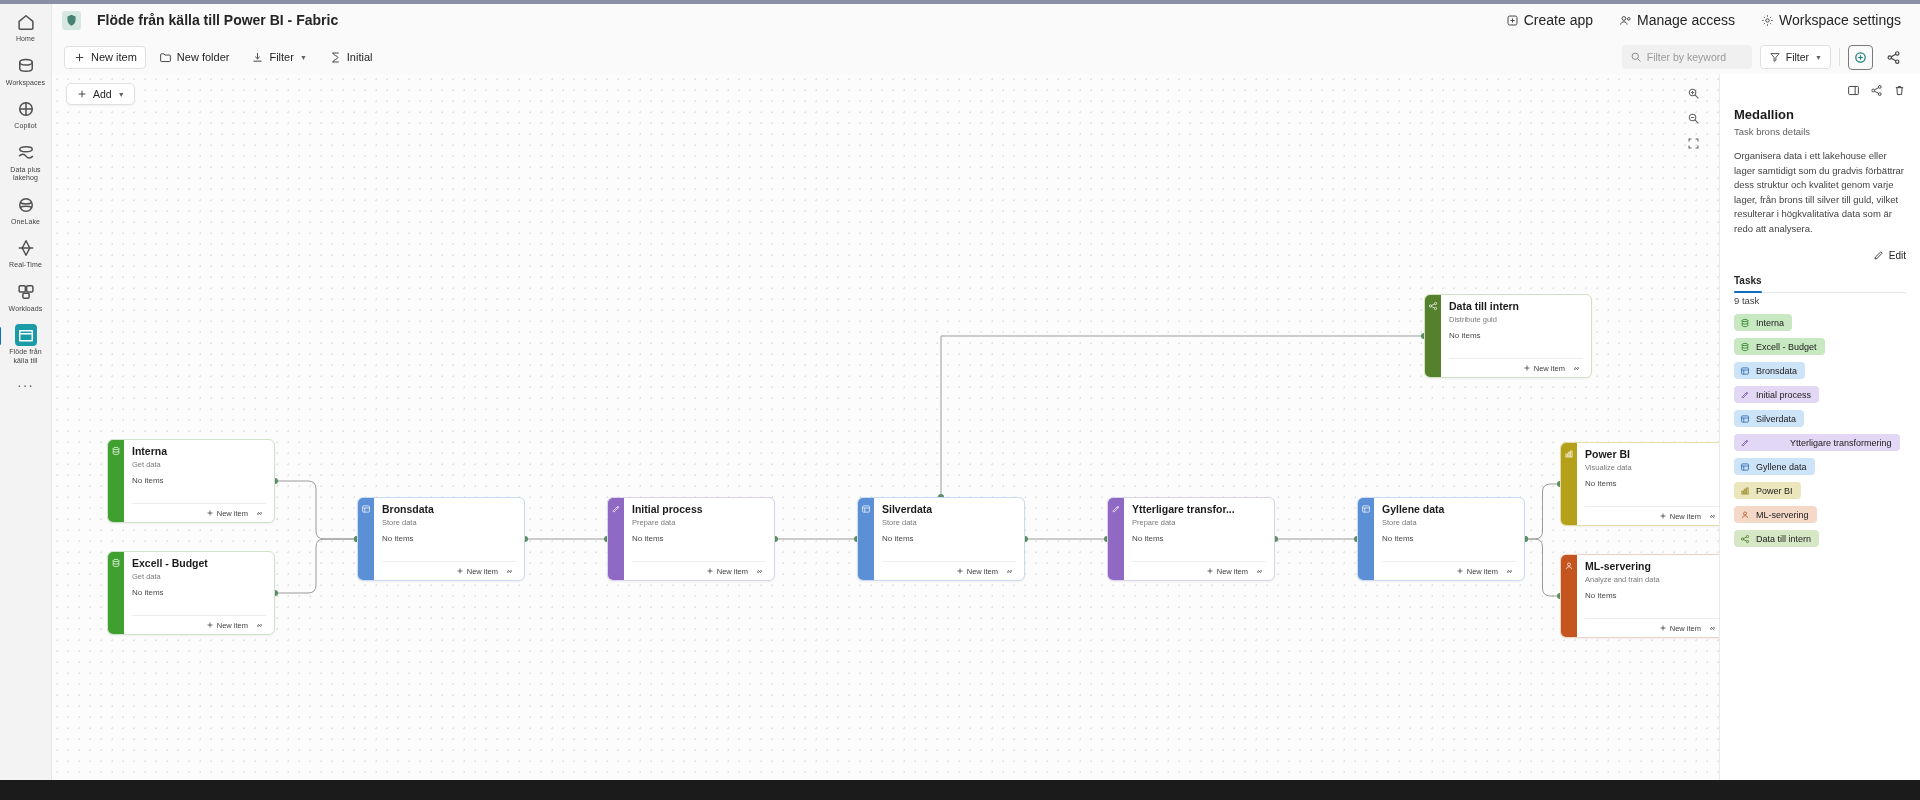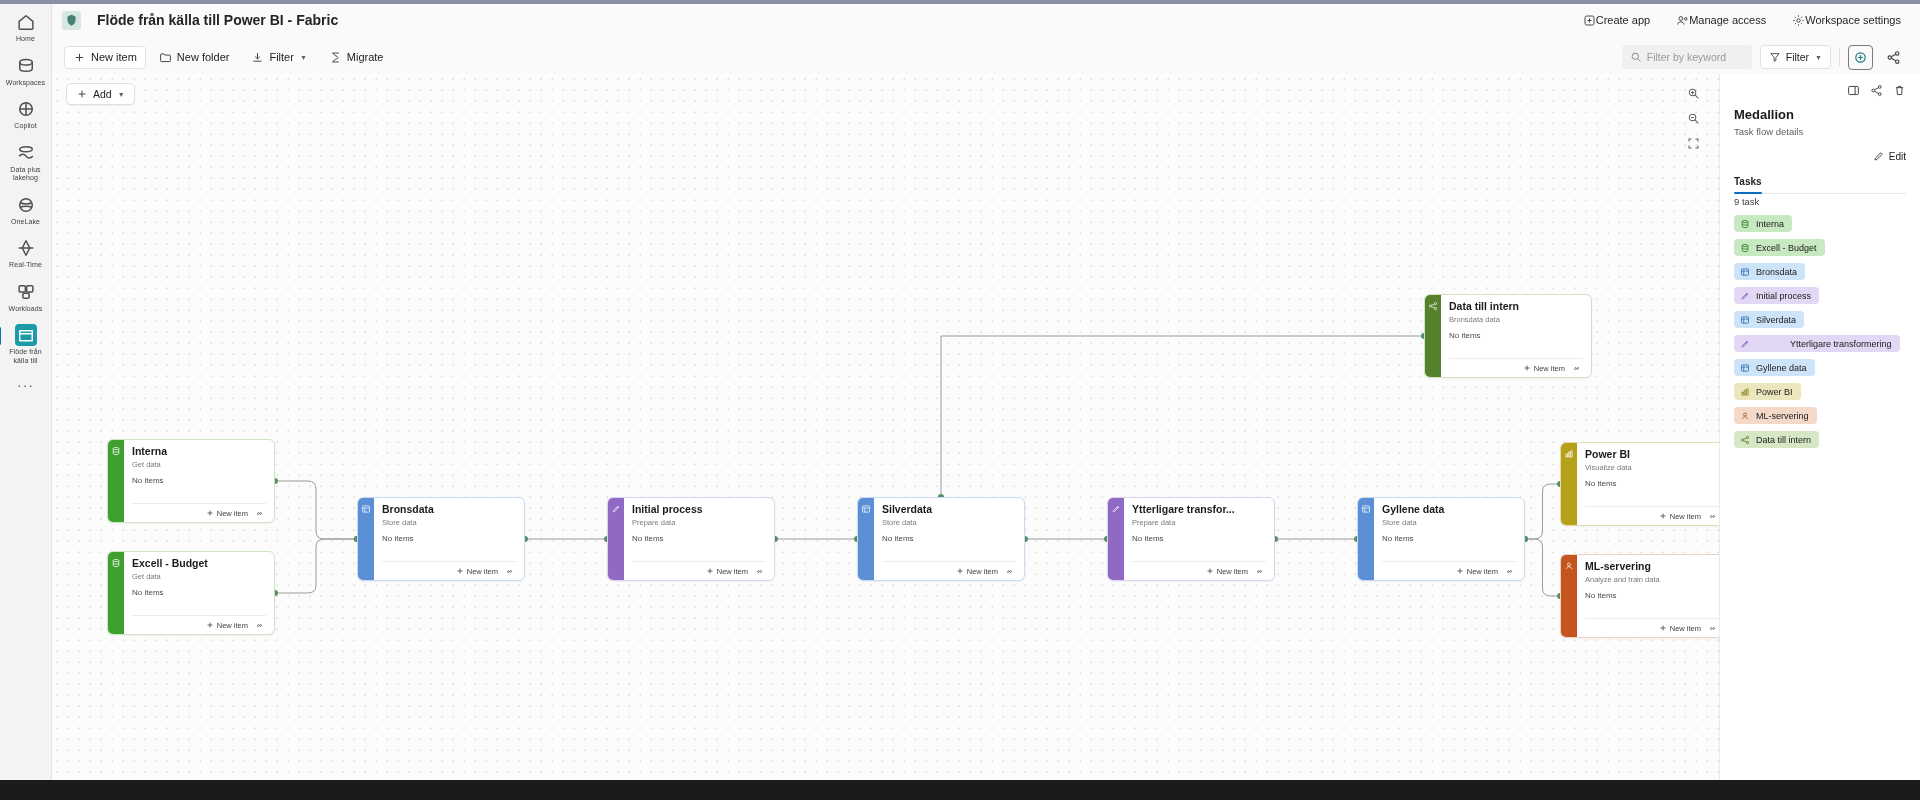--- a/index.html
+++ b/index.html
@@ -67,22 +67,22 @@
     background: #d7e8e3; color:#2e6f5e;
     display:flex; align-items:center; justify-content:center;
   }
   .ws-avatar svg { width: 13px; height: 13px; }
   .ws-title {
     font-size: 14px; font-weight: 600; color: #242424;
     white-space: nowrap; overflow: hidden; text-overflow: ellipsis;
   }
   .hdr-right { margin-left: auto; display: flex; align-items: center; gap: 16px; }
   .hdr-btn {
-    display: flex; align-items: center; 
-    font-size: 11px; color: #242424; cursor: pointer;
+    display: flex; align-items: center; gap: 5px;
+    font-size: 14px; color: #242424; cursor: pointer;
     padding: 3px 5px; border-radius: 4px; white-space: nowrap;
   }
   .hdr-btn svg { width: 13px; height: 13px; color: #424242; }
 
   
   .cmdbar {
     height: 34px; display: flex; align-items: center;
     padding: 0 14px 0 12px; background: #fafafa;
     flex: 0 0 34px;
   }
@@ -400,21 +400,21 @@
           <svg viewBox="0 0 16 16" fill="none" stroke="currentColor" stroke-width="1.2">
               <path d="M8 2.5v7M5.2 7l2.8 2.7L10.8 7M3 12.5h10"></path>
             </svg>
           <span>Filter</span>
           <span class="cmd-caret">▼</span>
         </div>
         <div class="cmd-btn">
           <svg viewBox="0 0 16 16" fill="none" stroke="currentColor" stroke-width="1.2">
               <path d="M4 2.5h8M4 13.5h8M5 2.5c0 3 6 3.5 6 5.5s-6 2.5-6 5.5"></path>
             </svg>
-          <span>Migrate</span>
+          <span>Initial</span>
         </div>
       </div>
 
       <div class="cmd-right">
         <div class="search-box">
           <svg viewBox="0 0 16 16" fill="none" stroke="currentColor" stroke-width="1.3">
               <circle cx="7" cy="7" r="4.2"></circle>
               <path d="M10.2 10.2 14 14"></path>
             </svg>
           <input type="text" placeholder="Filter by keyword" style="">
@@ -747,21 +747,21 @@
               <div class="node-accent" style="background:#56812c">
                 <svg viewBox="0 0 16 16" fill="none" stroke="currentColor" stroke-width="1.2" stroke-linejoin="round" class="">
                   <circle cx="4" cy="8" r="1.8"></circle>
                   <circle cx="12" cy="4" r="1.8"></circle>
                   <circle cx="12" cy="12" r="1.8"></circle>
                   <path d="M5.6 7.1 10.4 4.9M5.6 8.9l4.8 2.2"></path>
                 </svg>
               </div>
               <div class="node-main">
                 <div class="node-title">Data till intern</div>
-                <div class="node-sub">Bronsdata data</div>
+                <div class="node-sub">Distribute guld</div>
                 <div class="node-items">No items</div>
                 <div class="node-foot">
                   <span class="foot-btn">
                     <svg viewBox="0 0 16 16" fill="none" stroke="currentColor" stroke-width="1.6">
                       <path d="M8 3v10M3 8h10"></path>
                     </svg>
                     <span>New item</span>
                   </span>
                   <span class="foot-ico">
                     <svg viewBox="0 0 16 16" fill="none" stroke="currentColor" stroke-width="1.4">
@@ -791,21 +791,22 @@
               </svg>
           </span>
           <span class="pi">
             <svg viewBox="0 0 16 16" fill="none" stroke="currentColor" stroke-width="1.2">
                 <path d="M3.5 4.5h9M6.5 4.5V3h3v1.5M4.8 4.5l.6 8.5h5.2l.6-8.5"></path>
               </svg>
           </span>
         </div>
 
         <div class="panel-title">Medallion</div>
-        <div class="panel-sub">Task flow details</div>
+        <div class="panel-sub">Task brons details</div>
+        <div class="panel-desc">Organisera data i ett lakehouse eller lager samtidigt som du gradvis förbättrar dess struktur och kvalitet genom varje lager, från brons till silver till guld, vilket resulterar i högkvalitativa data som är redo att analysera.</div>
 
         <div class="panel-edit">
           <svg viewBox="0 0 16 16" fill="none" stroke="currentColor" stroke-width="1.2">
               <path d="M11.3 2.7l2 2L5.6 12.4 2.9 13l.6-2.7z"></path>
             </svg>
           <span>Edit</span>
         </div>
 
         <div class="panel-tabs" id="panel-tabs">
             <div class="panel-tab active">Tasks</div>

